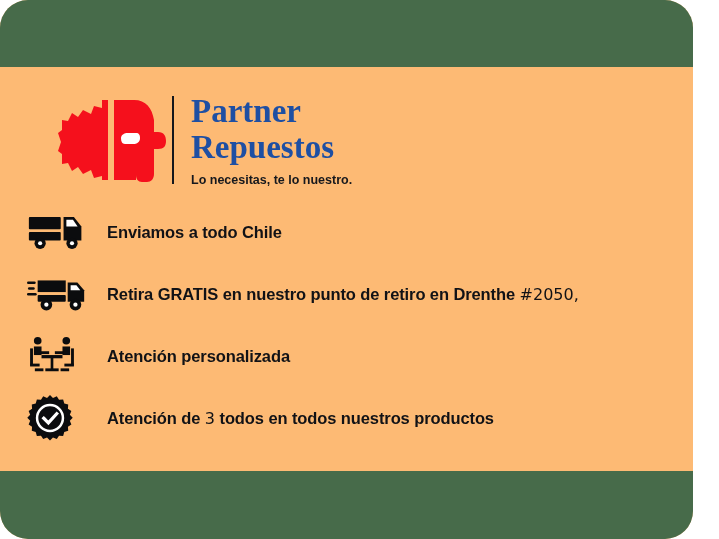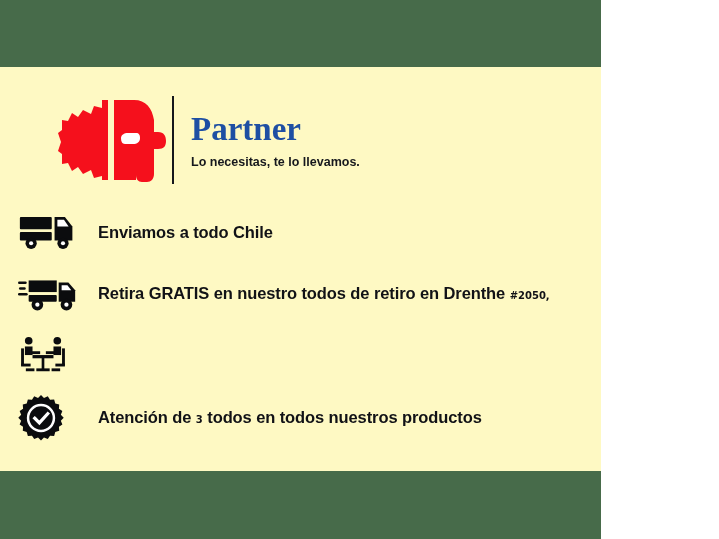--- a/index.html
+++ b/index.html
@@ -8,24 +8,25 @@
     background: #ffffff;
   }
   body {
     width: 719px;
     height: 539px;
     overflow: hidden;
     font-family: "Liberation Sans", sans-serif;
   }
   .banner {
     position: relative;
-    width: 601px;
+    width: 693px;
     height: 539px;
-    background: #fef9c3;
+    background: #fdba74;
     overflow: hidden;
+    border-radius: 28px;
   }
   .band {
     position: absolute;
     left: 0;
     width: 100%;
     background: #476B4A;
   }
   .band-top { top: 0; height: 67px; }
   .band-bottom { bottom: 0; height: 68px; }
 
@@ -70,21 +71,21 @@
     color: #16181d;
     font-size: 12.5px;
     line-height: 16px;
     margin-top: 7px;
     white-space: nowrap;
   }
 
   
   .features {
     position: absolute;
-    left: 18px;
+    left: 27px;
     top: 206px;
     width: 690px;
   }
   .feature-row {
     display: flex;
     align-items: center;
     min-height: 52px;
     margin-bottom: 10px;
   }
   .feature-icon {
@@ -98,22 +99,22 @@
     font-family: "Liberation Sans", sans-serif;
     font-weight: bold;
     color: #111216;
     font-size: 16.5px;
     line-height: 22px;
     letter-spacing: -0.1px;
     margin-left: 16px;
   }
   .small-num {
     font-family: "DejaVu Sans", sans-serif;
-    font-size: 10px;
-    font-weight: bold;
+    font-size: 16px;
+    font-weight: normal;
     letter-spacing: 0;
   }
   svg { display: block; }
 </style>
 </head>
 <body>
 
 <div class="banner">
 
   <div class="band band-top"></div>
@@ -145,21 +146,22 @@
         </g>
 
         <path d="M63 46 C63 43 66 41 70 41 L78 41 C81 41 82 43 82 46 C82 50 79 52 75 52 L67 52 C64 52 63 49 63 46 Z" fill="#ffffff"></path>
       </svg>
     </div>
 
     <div class="logo-divider"></div>
 
     <div class="logo-words">
       <div class="brand-line">Partner</div>
-      <div class="brand-tagline">Lo necesitas, te lo llevamos.</div>
+      <div class="brand-line">Repuestos</div>
+      <div class="brand-tagline">Lo necesitas, te lo nuestro.</div>
     </div>
   </div>
 
   <div class="features">
 
     <div class="feature-row">
       <div class="feature-icon">
         <svg viewBox="0 0 64 40" width="60" height="38" aria-hidden="true">
           <g fill="#0b0c0e">
             <rect x="2" y="4" width="34" height="13" rx="1"></rect>
@@ -188,21 +190,21 @@
             <path d="M42 8 L52 8 L59 16 L59 28 L42 28 Z"></path>
             <path d="M45 11 L51 11 L55 16 L45 16 Z" fill="#ffffff"></path>
             <circle cx="20" cy="31" r="6"></circle>
             <circle cx="50" cy="31" r="6"></circle>
             <circle cx="20" cy="31" r="2.2" fill="#ffffff"></circle>
             <circle cx="50" cy="31" r="2.2" fill="#ffffff"></circle>
           </g>
         </svg>
       </div>
       <div class="feature-text">
-        <span>Retira GRATIS en nuestro todos de retiro en Drenthe </span><span class="small-num">#2050,</span><br>
+        <span>Retira GRATIS en nuestro punto de retiro en Drenthe </span><span class="small-num">#2050,</span><br>
       </div>
     </div>
 
     <div class="feature-row">
       <div class="feature-icon">
         <svg viewBox="0 0 52 42" width="50" height="40" aria-hidden="true">
           <g fill="#0b0c0e">
             <circle cx="11" cy="5" r="4"></circle>
             <circle cx="41" cy="5" r="4"></circle>
             <path d="M7 11 h8 v9 h-8 z"></path>
@@ -214,20 +216,21 @@
             <rect x="46" y="13" width="3" height="18"></rect>
             <rect x="39" y="29" width="10" height="3"></rect>
             <rect x="15" y="20" width="22" height="3.4"></rect>
             <rect x="24.6" y="22" width="2.8" height="13"></rect>
             <rect x="19" y="34" width="14" height="3"></rect>
             <rect x="8" y="34" width="9" height="3"></rect>
             <rect x="35" y="34" width="9" height="3"></rect>
           </g>
         </svg>
       </div>
+      <div class="feature-text">Atención personalizada</div>
     </div>
 
     <div class="feature-row">
       <div class="feature-icon">
         <svg viewBox="0 0 48 48" width="46" height="46" aria-hidden="true">
           <g fill="#0b0c0e">
             <path d="M24 0
                      l3.1 3.0 4.0 -1.6 2.3 3.6 4.3 -0.3 1.2 4.1 4.1 1.2 -0.3 4.3 3.6 2.3 -1.6 4.0 3.0 3.1
                      -3.0 3.1 1.6 4.0 -3.6 2.3 0.3 4.3 -4.1 1.2 -1.2 4.1 -4.3 -0.3 -2.3 3.6 -4.0 -1.6 -3.1 3.0
                      -3.1 -3.0 -4.0 1.6 -2.3 -3.6 -4.3 0.3 -1.2 -4.1 -4.1 -1.2 0.3 -4.3 -3.6 -2.3 1.6 -4.0 -3.0 -3.1

